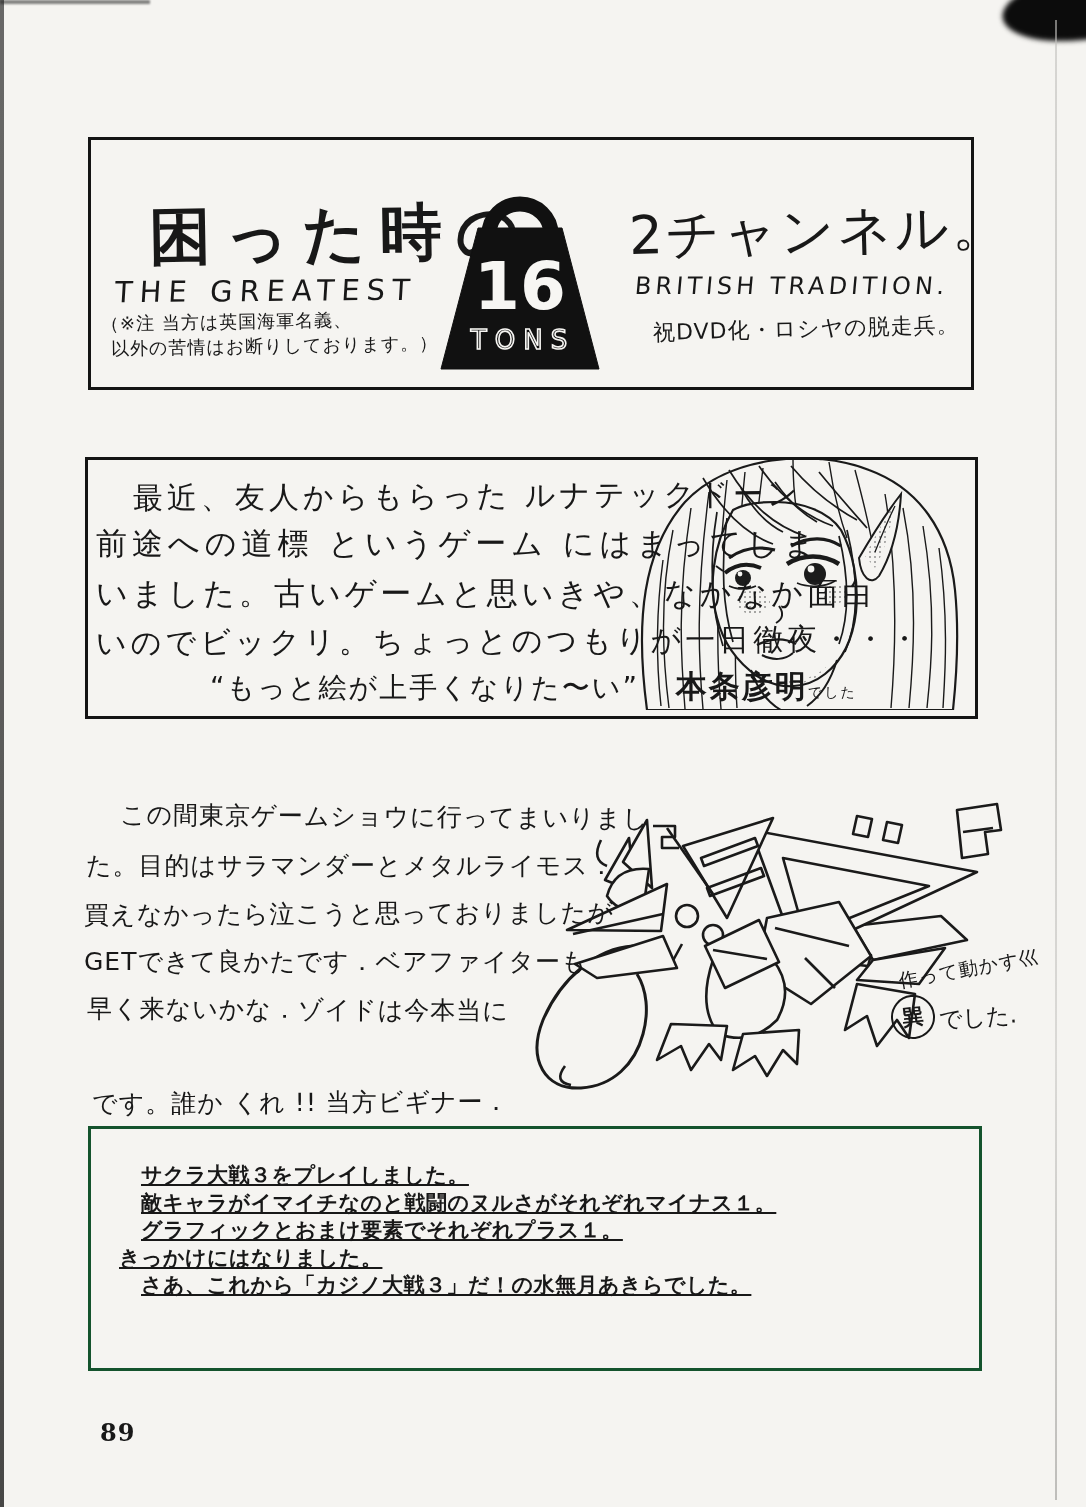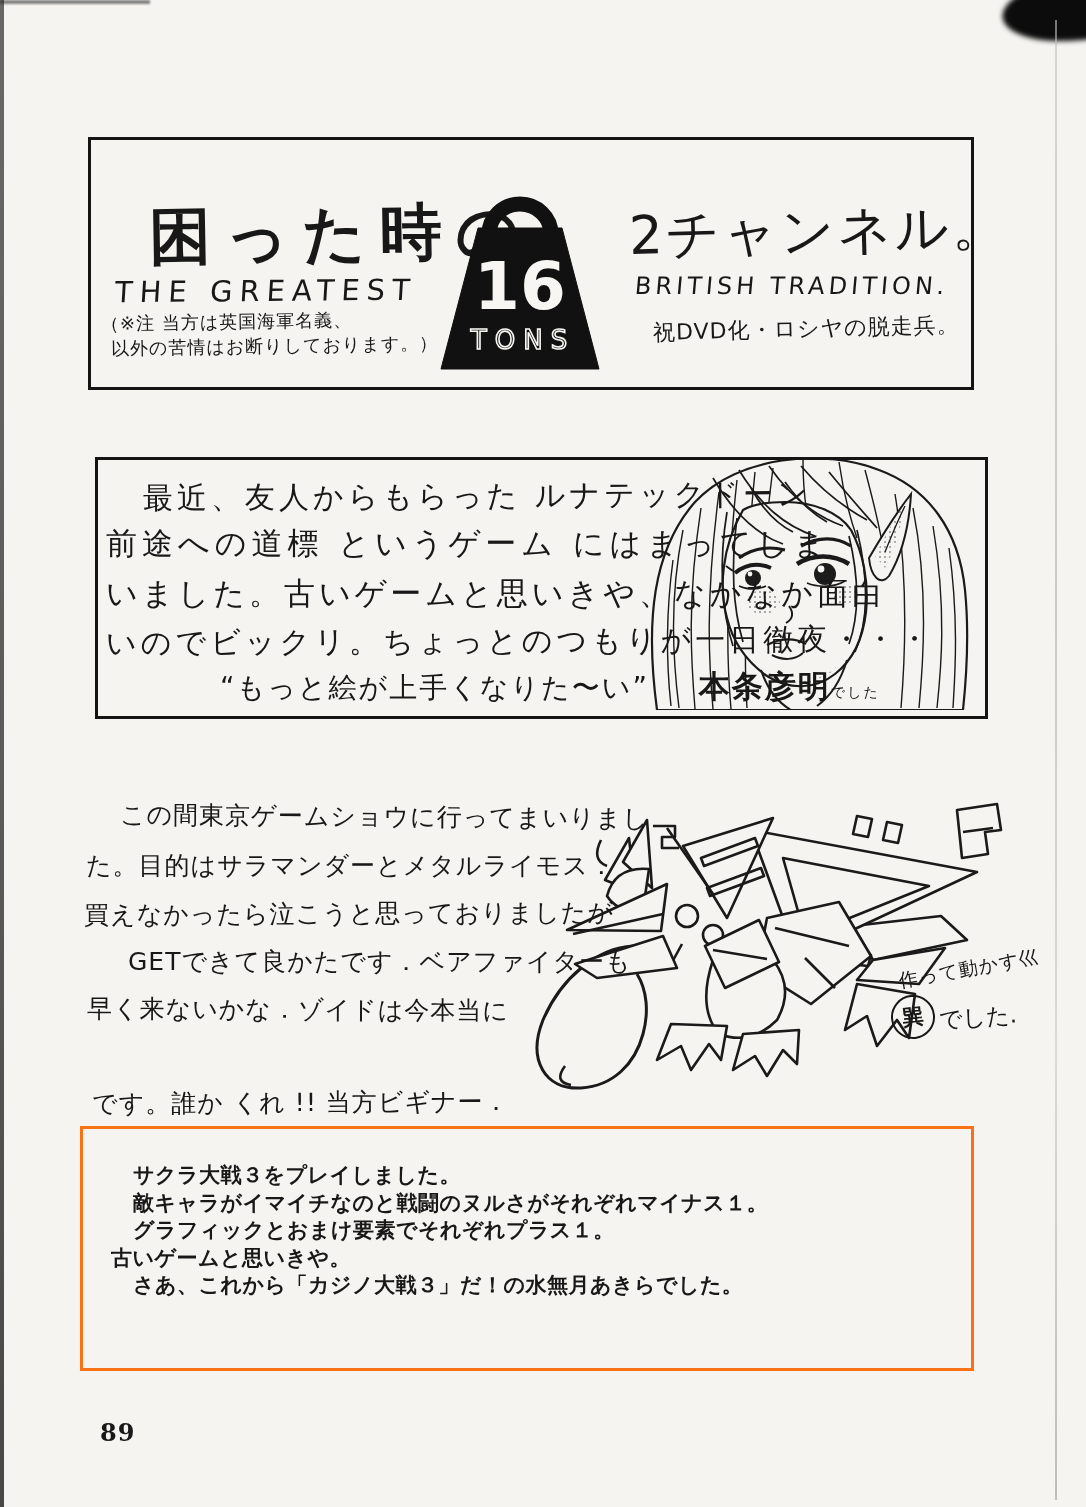--- a/index.html
+++ b/index.html
@@ -31,22 +31,22 @@
   .l-box2 { font-size:30px; letter-spacing:4px; }
   .l-mid { font-size:25px; letter-spacing:1px; }
   .sig-name { font-size:31px; font-weight:600; letter-spacing:2px; }
   .sig-small { font-size:14px; }
   .circled {
     display:inline-flex; align-items:center; justify-content:center;
     width:40px; height:40px; border:2.5px solid #181818; border-radius:50%;
     font-size:21px; font-weight:600; transform:rotate(-6deg);
   }
   
-  .review { position:absolute; left:80px; top:1126px; width:888px; height:239px;
-    border:3px solid #f97316; box-sizing:content-box; }
+  .review { position:absolute; left:88px; top:1126px; width:888px; height:239px;
+    border:3px solid #14532d; box-sizing:content-box;text-decoration:underline; }
   .review-inner { padding:33px 28px 0 28px; }
   .review-line { font-size:21px; line-height:27.6px; letter-spacing:.5px; white-space:nowrap; }
   .indent { text-indent:22px; }
   .pageno { font-family:"DejaVu Serif", serif; font-size:24px; font-weight:700; letter-spacing:1px; }
   svg text { font-family:"DejaVu Sans", sans-serif; }
 </style>
 </head>
 <body>
 
 <div class="page">
@@ -67,21 +67,21 @@
       <polygon points="53,48 137,48 174,189 16,189" fill="#111" stroke="#111" stroke-linejoin="round"></polygon>
       <text x="95" y="129" font-size="66" font-weight="bold" fill="#f7f6f3" text-anchor="middle">16</text>
       <text x="98" y="169" font-size="26" fill="none" stroke="#f7f6f3" stroke-width="1.6" letter-spacing="8" text-anchor="middle">TONS</text>
     </svg>
 
     <div class="abs hw t-jp-right" style="left:538px; top:56px; transform:rotate(-1.5deg);">2チャンネル。</div>
     <div class="abs hw t-en-right" style="left:544px; top:132px;">BRITISH TRADITION.</div>
     <div class="abs hw t-note-right" style="left:562px; top:174px;">祝DVD化・ロシヤの脱走兵。</div>
   </div>
 
-  <div class="box" style="left:95px; top:457px; width:887px; height:256px;">
+  <div class="box" style="left:85px; top:457px; width:887px; height:256px;">
 
     <svg class="abs" style="left:545px; top:0; z-index:1;" width="336" height="250" viewBox="0 0 336 250">
       <defs>
         <pattern id="ht" width="5" height="5" patternUnits="userSpaceOnUse">
           <circle cx="2" cy="2" r="1" fill="#666"></circle>
         </pattern>
       </defs>
 
       <path d="M 14,250 C 2,160 10,90 52,42 C 95,-4 180,-12 236,10 C 285,28 316,70 322,130 C 326,170 324,212 320,250 Z" fill="#f5f4f1" stroke="#1a1a1a" stroke-width="2.2"></path>
 
@@ -146,21 +146,21 @@
       <path d="M 118,210 C 124,228 134,242 148,250" fill="none" stroke="#1a1a1a" stroke-width="2"></path>
       <path d="M 204,200 C 198,220 188,236 174,246" fill="none" stroke="#1a1a1a" stroke-width="2"></path>
     </svg>
 
     <div class="abs hw l-box2" style="left:45px; top:16px; z-index:2; transform:rotate(-.4deg);">最近、友人からもらった ルナテックドーン</div>
     <div class="abs hw l-box2" style="left:8px; top:63px; z-index:2; font-size:31px; letter-spacing:5px;">前途への道標 というゲーム にはまってしま</div>
     <div class="abs hw l-box2" style="left:8px; top:113px; z-index:2; font-size:31px;">いました。古いゲームと思いきや、なかなか面白</div>
     <div class="abs hw l-box2" style="left:8px; top:161px; z-index:2; transform:rotate(-.3deg);">いのでビックリ。ちょっとのつもりが一日徹夜・・・</div>
     <div class="abs hw" style="left:122px; top:206px; z-index:2; font-size:28px; letter-spacing:2px;">
       <span>“もっと絵が上手くなりた〜い”</span>
-      <span class="sig-name" style="margin-left:39px;">本条彦明</span><span class="sig-small">でした</span>
+      <span class="sig-name" style="margin-left:26px;">本条彦明</span><span class="sig-small">でした</span>
     </div>
   </div>
 
   <svg class="abs" style="left:505px; top:798px; z-index:1;" width="500" height="300" viewBox="0 0 500 300">
     <g stroke="#1a1a1a" stroke-width="2.6" stroke-linejoin="round">
 
       <path d="M 452,12 l 40,-6 l 4,26 l -16,2 l 3,22 l -26,4 z" fill="none"></path>
       <path d="M 458,34 l 30,-4" fill="none"></path>
 
       <polygon points="348,128 436,118 462,142 368,162" fill="#f5f4f1"></polygon>
@@ -201,34 +201,34 @@
       <circle cx="208" cy="137" r="10" fill="#f5f4f1"></circle>
       <path d="M 200,148 L 254,122 L 274,164 L 220,190 Z" fill="#f5f4f1"></path>
       <path d="M 208,152 L 262,161" fill="none"></path>
       <path d="M 96,42 q -10 20 6 26" fill="none"></path>
     </g>
   </svg>
 
   <div class="abs hw l-mid" style="left:120px; top:800px; z-index:2; transform:rotate(.4deg);">この間東京ゲームショウに行ってまいりまし</div>
   <div class="abs hw l-mid" style="left:86px; top:849px; z-index:2;">た。目的はサラマンダーとメタルライモス．</div>
   <div class="abs hw l-mid" style="left:84px; top:897px; z-index:2; transform:rotate(-.3deg);">買えなかったら泣こうと思っておりましたが</div>
-  <div class="abs hw l-mid" style="left:84px; top:945px; z-index:2;margin-left:44px;">GETできて良かたです．ベアファイターも</div>
+  <div class="abs hw l-mid" style="left:84px; top:945px; z-index:2;">GETできて良かたです．ベアファイターも</div>
   <div class="abs hw l-mid" style="left:87px; top:993px; z-index:2; transform:rotate(.3deg);">早く来ないかな．ゾイドは今本当に</div>
   <div class="abs hw l-mid" style="left:92px; top:1086px; z-index:2; transform:rotate(-.3deg);">です。誰か くれ !! 当方ビギナー．</div>
 
   <div class="abs hw" style="left:898px; top:956px; z-index:2; font-size:19px; letter-spacing:1px; transform:rotate(-10deg);">作って動かす巛</div>
   <div class="abs hw" style="left:891px; top:995px; z-index:2; display:flex; align-items:center;">
     <span class="circled">巽</span>
     <span style="font-size:23px; margin-left:4px; transform:rotate(-4deg);">でした.</span>
   </div>
 
   <div class="review">
     <div class="review-inner">
       <div class="typed review-line indent">サクラ大戦３をプレイしました。</div>
       <div class="typed review-line indent">敵キャラがイマイチなのと戦闘のヌルさがそれぞれマイナス１。</div>
       <div class="typed review-line indent">グラフィックとおまけ要素でそれぞれプラス１。</div>
-      <div class="typed review-line">古いゲームと思いきや。</div>
+      <div class="typed review-line">きっかけにはなりました。</div>
       <div class="typed review-line indent">さあ、これから「カジノ大戦３」だ！の水無月あきらでした。</div>
     </div>
   </div>
 
   <div class="abs pageno" style="left:100px; top:1418px;">89</div>
 </div>
 
 </body></html>

